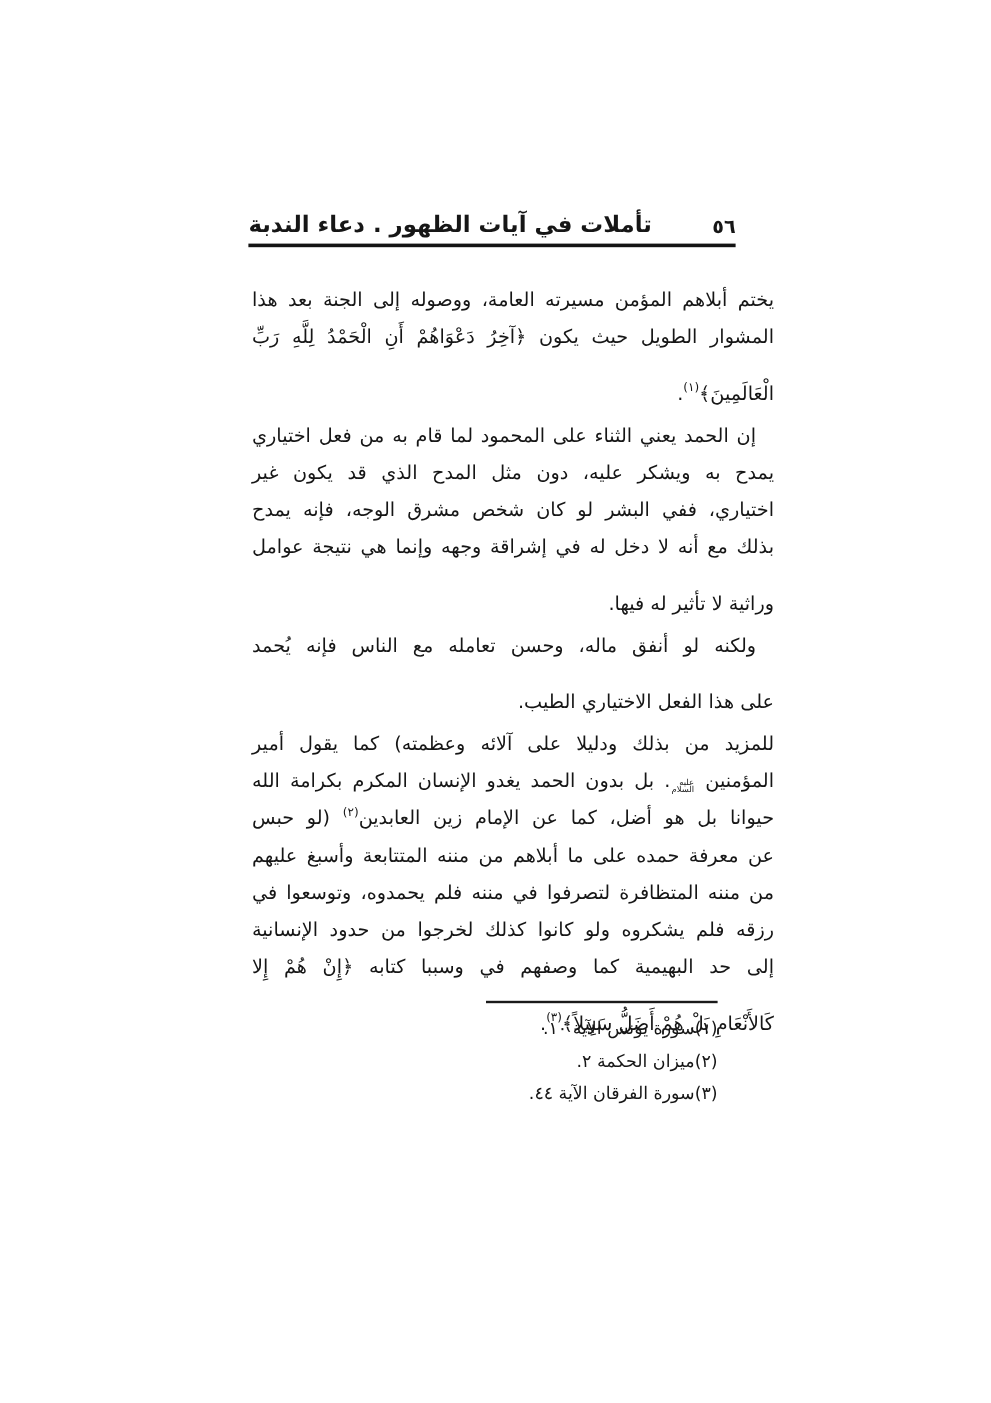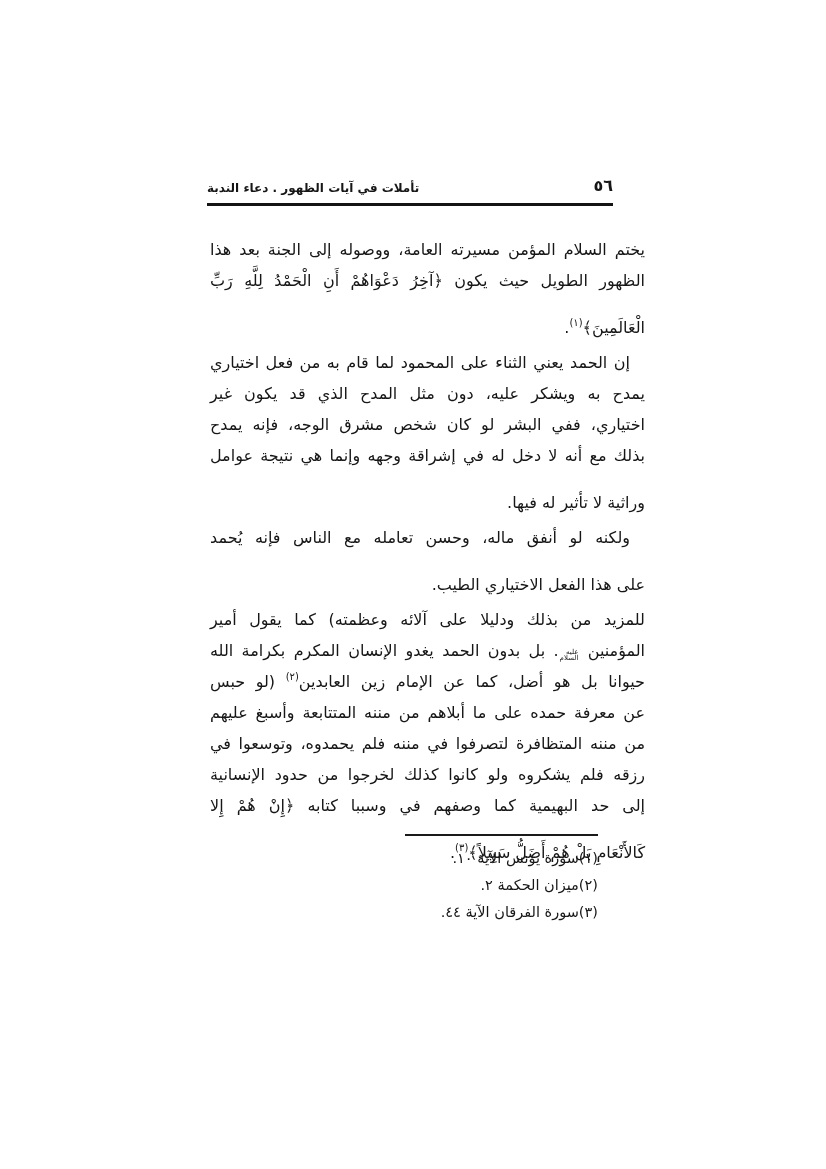--- a/index.html
+++ b/index.html
@@ -16,21 +16,21 @@
   .header {
     position: absolute;
     left: 207px;
     top: 176px;
     width: 406px;
     display: flex;
     direction: ltr;
     justify-content: space-between;
     align-items: flex-end;
   }
-  .header-title { font-size: 12px; font-weight: bold; letter-spacing: 0; }
+  .header-title { font-size: 19px; font-weight: bold; letter-spacing: 0; }
   .page-number  { font-size: 16px; font-weight: bold; }
   .header-rule {
     position: absolute;
     left: 207px;
     top: 203px;
     width: 406px;
     height: 3px;
     background: #141414;
   }
   
@@ -89,22 +89,22 @@
 <div class="page" style="color: rgb(22, 22, 22); background: rgb(255, 255, 255);">
 
   <div class="header">
     <span class="header-title">تأملات في آيات الظهور . دعاء الندبة</span>
     <span class="page-number">٥٦</span>
   </div>
   <div class="header-rule"></div>
 
   <div class="body-text">
       <div class="para">
-        <div class="line first">يختم السلام المؤمن مسيرته العامة، ووصوله إلى الجنة بعد هذا</div>
-        <div class="line">الظهور الطويل حيث يكون ﴿آخِرُ دَعْوَاهُمْ أَنِ الْحَمْدُ لِلَّهِ رَبِّ</div>
+        <div class="line first">يختم أبلاهم المؤمن مسيرته العامة، ووصوله إلى الجنة بعد هذا</div>
+        <div class="line">المشوار الطويل حيث يكون ﴿آخِرُ دَعْوَاهُمْ أَنِ الْحَمْدُ لِلَّهِ رَبِّ</div>
         <div class="line last">الْعَالَمِينَ﴾<sup class="fnref">(١)</sup>.</div>
       </div>
       <div class="para indent">
         <div class="line first">إن الحمد يعني الثناء على المحمود لما قام به من فعل اختياري</div>
         <div class="line">يمدح به ويشكر عليه، دون مثل المدح الذي قد يكون غير</div>
         <div class="line">اختياري، ففي البشر لو كان شخص مشرق الوجه، فإنه يمدح</div>
         <div class="line">بذلك مع أنه لا دخل له في إشراقة وجهه وإنما هي نتيجة عوامل</div>
         <div class="line last">وراثية لا تأثير له فيها.</div>
       </div>
       <div class="para indent">

